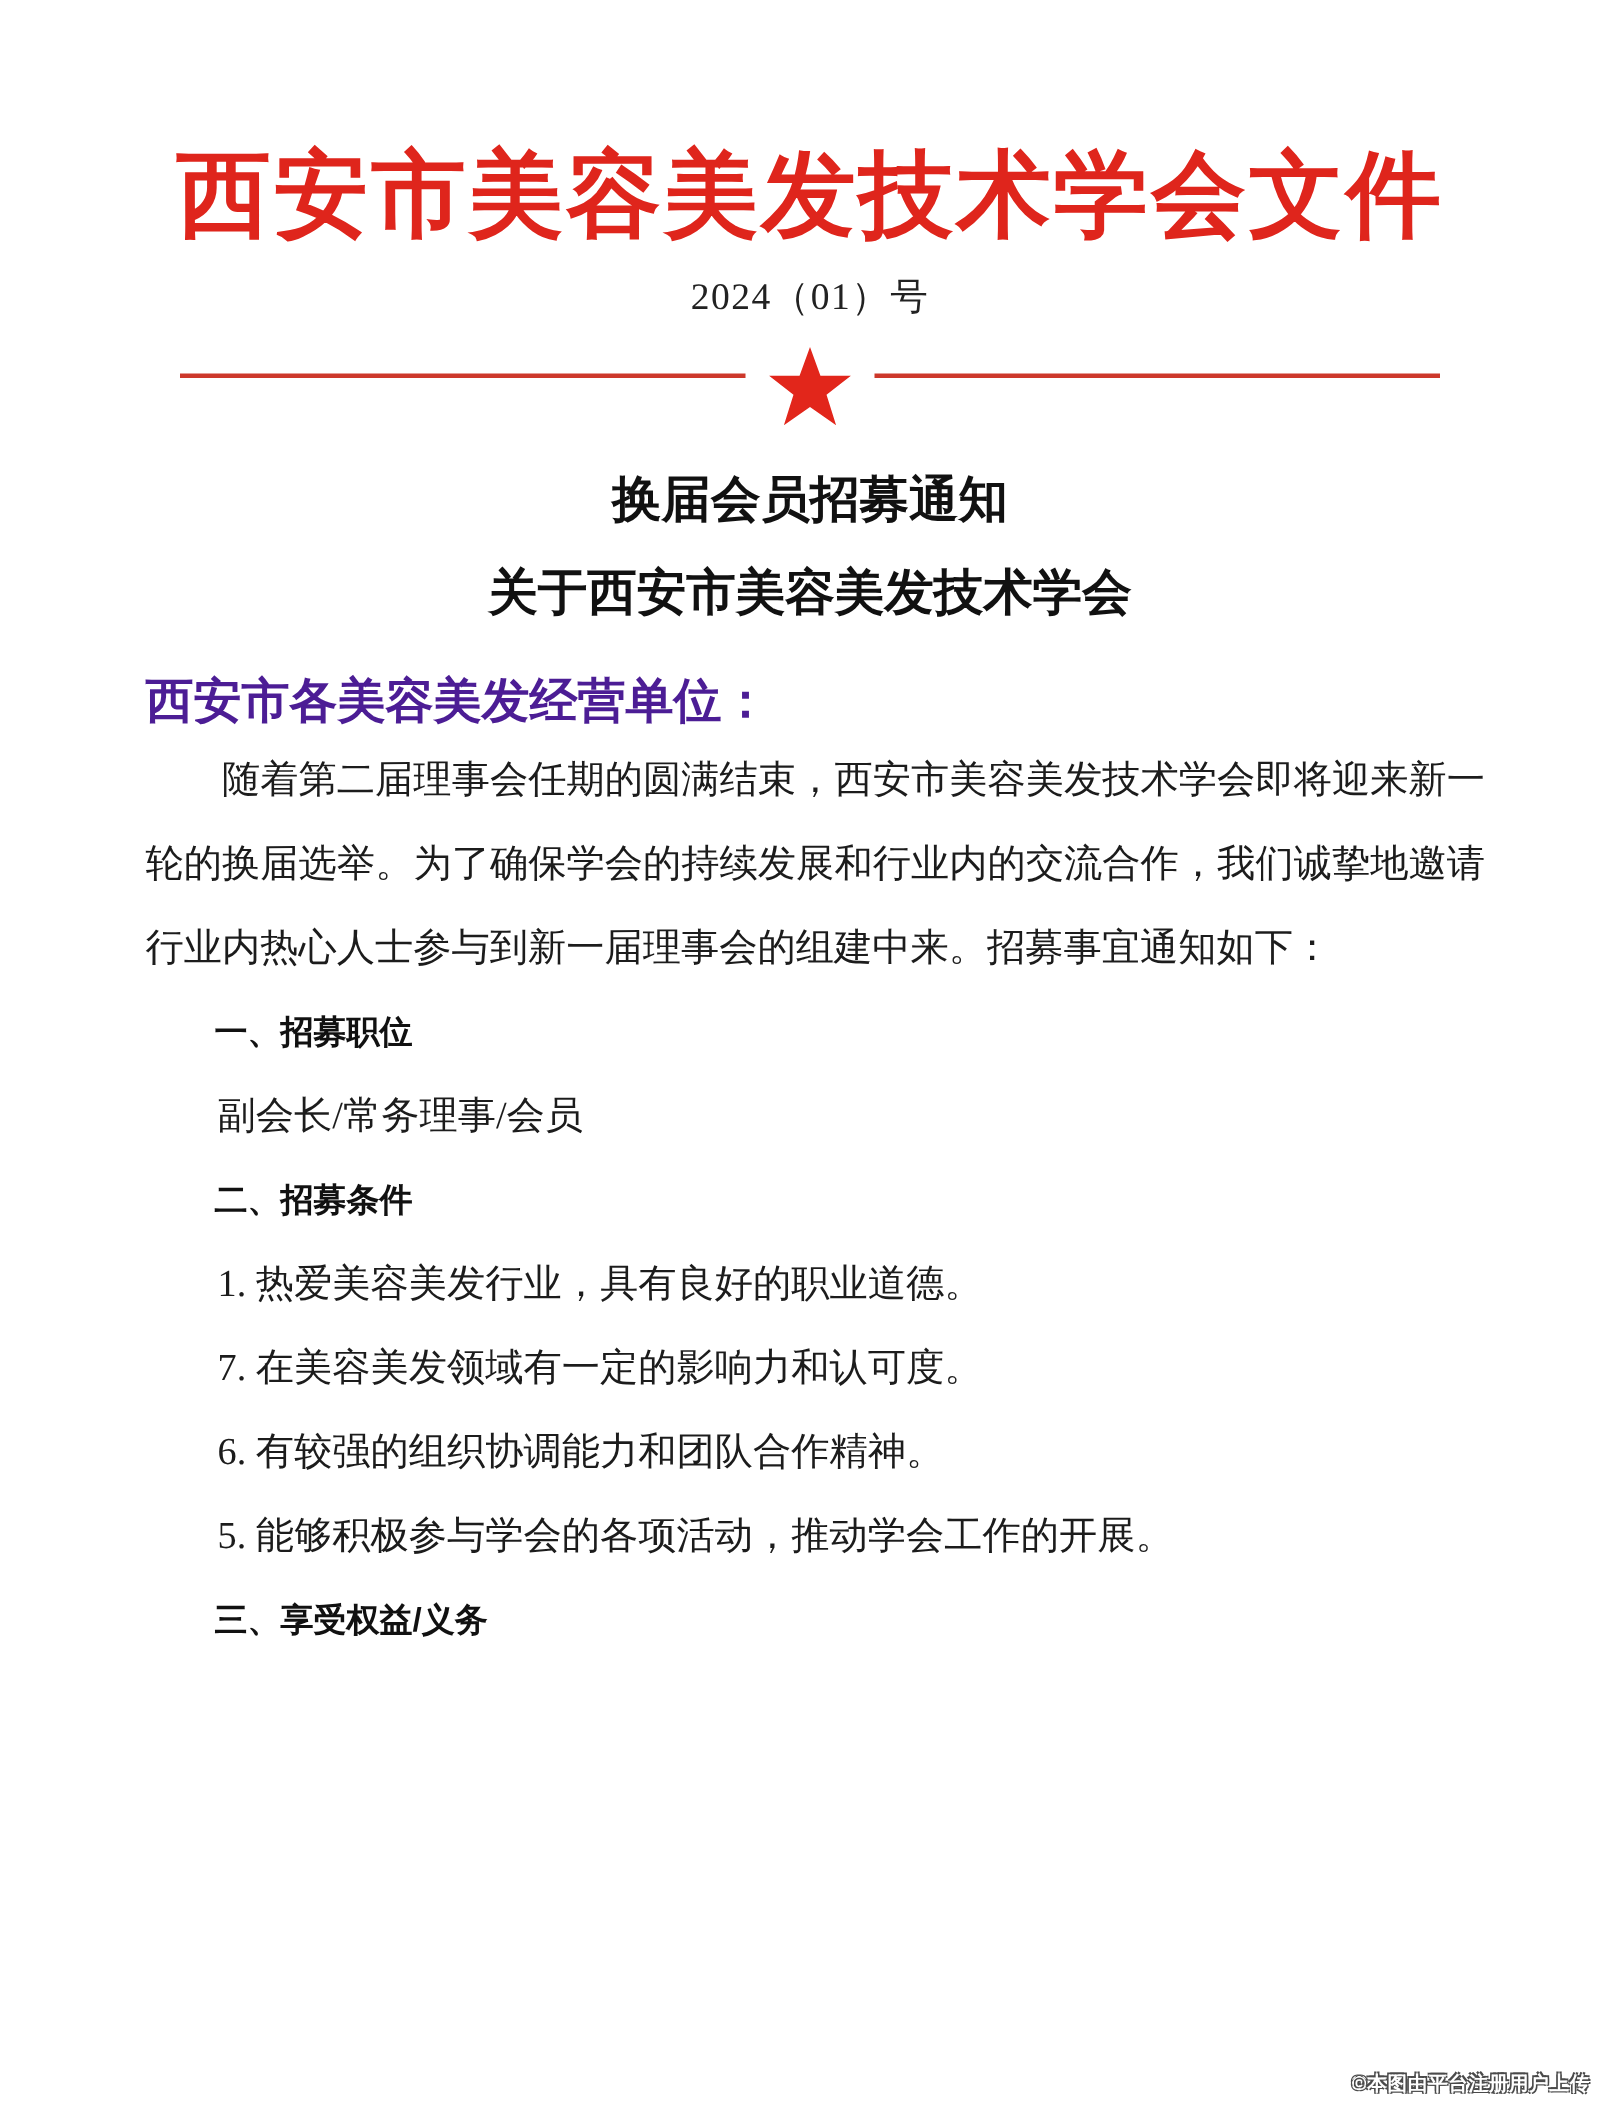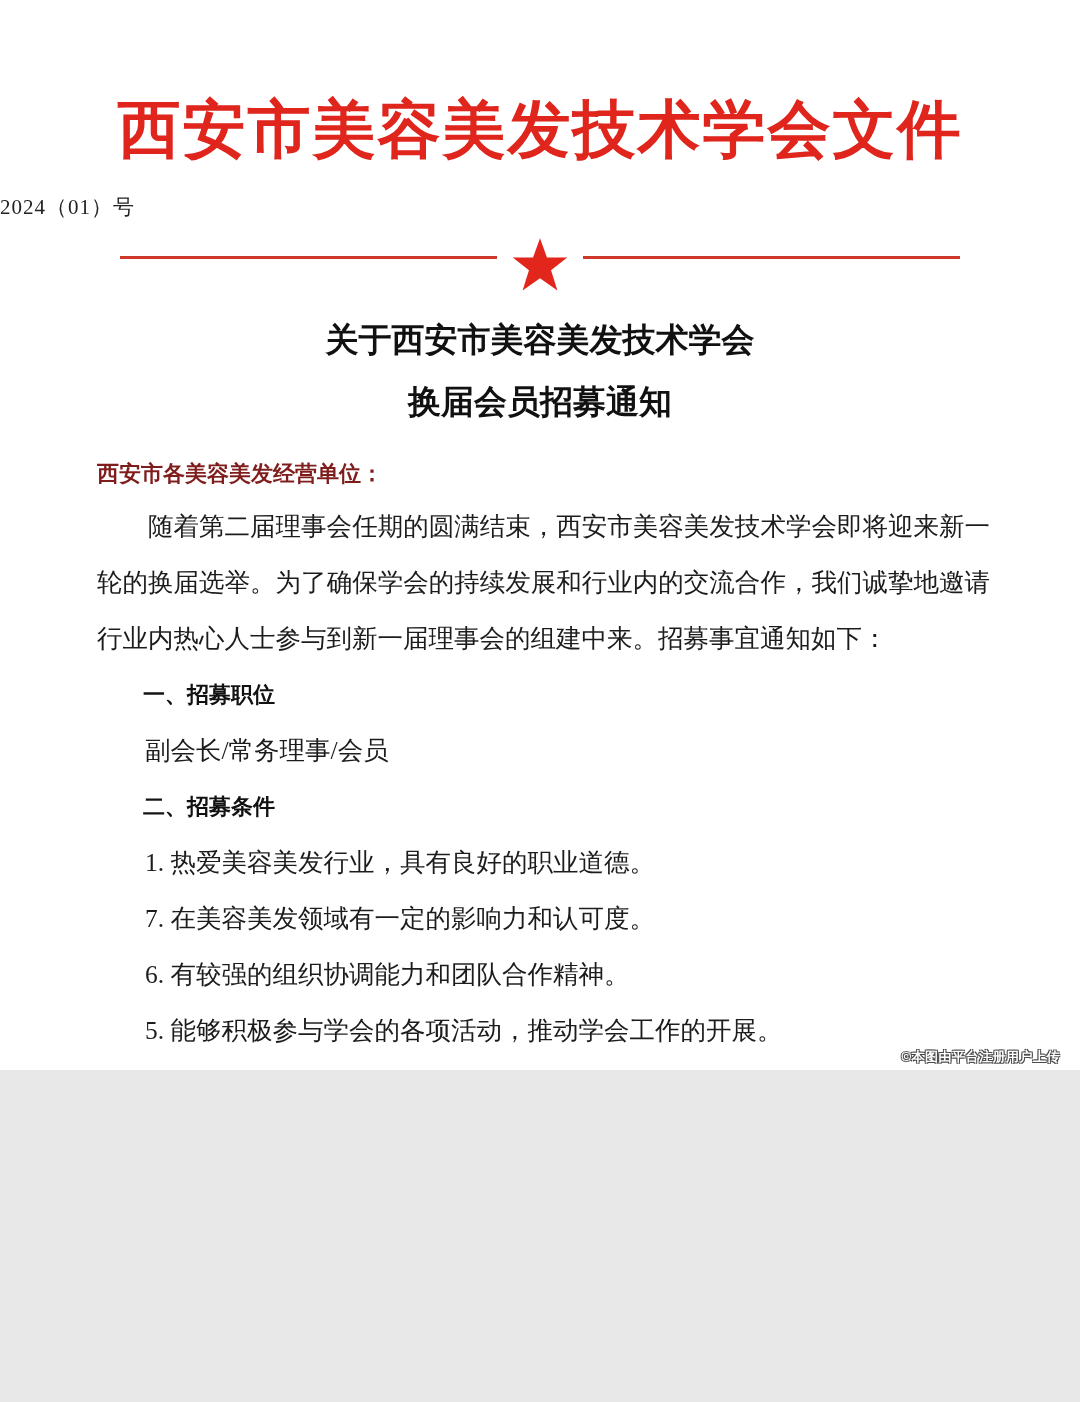--- a/index.html
+++ b/index.html
@@ -1,39 +1,39 @@
 <!DOCTYPE html>
 <html><head>
 <meta charset="utf-8">
 <style>
   html,body { margin:0; padding:0; background:#e8e8e8; }
   .page {
     position:relative;
-    width:1080px; height:1070px;
+    width:1080px; height:1402px;
     margin:0 auto;
     background:#ffffff;
     overflow:hidden;
     color:#1c1c1c;
     font-family:"Liberation Serif","DejaVu Serif",serif;
   }
   
   .org-title {
     padding-top:96px;
     text-align:center;
     font-size:63px;
     font-weight:900;
     letter-spacing:2px;
     color:#df251c;
     line-height:1.1;
     font-family:"Liberation Serif","DejaVu Serif",serif;
   }
   .doc-number {
-    margin-top:28px;
-    text-align:left;
-    font-size:21px;
+    margin-top:16px;
+    text-align:center;
+    font-size:25px;
     color:#222;
     letter-spacing:1px;
   }
   .rule-row {
     margin:10px 120px 0 120px;
     display:flex;
     align-items:center;
     height:52px;
   }
   .rule-seg { flex:1; height:3px; background:#cd382b; }
@@ -51,24 +51,24 @@
     font-weight:bold;
     line-height:62px;
     color:#111;
     font-family:"Liberation Sans","DejaVu Sans",sans-serif;
   }
   .content {
     margin:0 90px 0 97px;
   }
   .salutation {
     margin-top:16px;
-    font-size:22px;
+    font-size:32px;
     font-weight:bold;
     line-height:50px;
-    color:#7f1d1d;
+    color:#4c1d95;
     font-family:"Liberation Sans","DejaVu Sans",sans-serif;
   }
   .para {
     font-size:25.5px;
     line-height:56px;
     text-align:justify;
     text-indent:2em;
     color:#1c1c1c;
   }
   .section-heading {
@@ -112,22 +112,22 @@
     <div class="star-wrap">
       <svg width="58" height="58" viewBox="0 0 100 100" aria-hidden="true">
         <polygon points="50,4 62,37 97,37 69,59 80,94 50,73 20,94 31,59 3,37 38,37" fill="#e2261b"></polygon>
       </svg>
     </div>
     <div class="rule-gap"></div>
     <div class="rule-seg"></div>
   </div>
 
   <div class="notice-title">
+    <div>换届会员招募通知</div>
     <div>关于西安市美容美发技术学会</div>
-    <div>换届会员招募通知</div>
   </div>
 
   <div class="content">
 
     <div class="salutation">西安市各美容美发经营单位：</div>
 
 
     <div class="para">随着第二届理事会任期的圆满结束，西安市美容美发技术学会即将迎来新一轮的换届选举。为了确保学会的持续发展和行业内的交流合作，我们诚挚地邀请行业内热心人士参与到新一届理事会的组建中来。招募事宜通知如下：</div>
 
     <div class="section-heading">一、招募职位</div>

